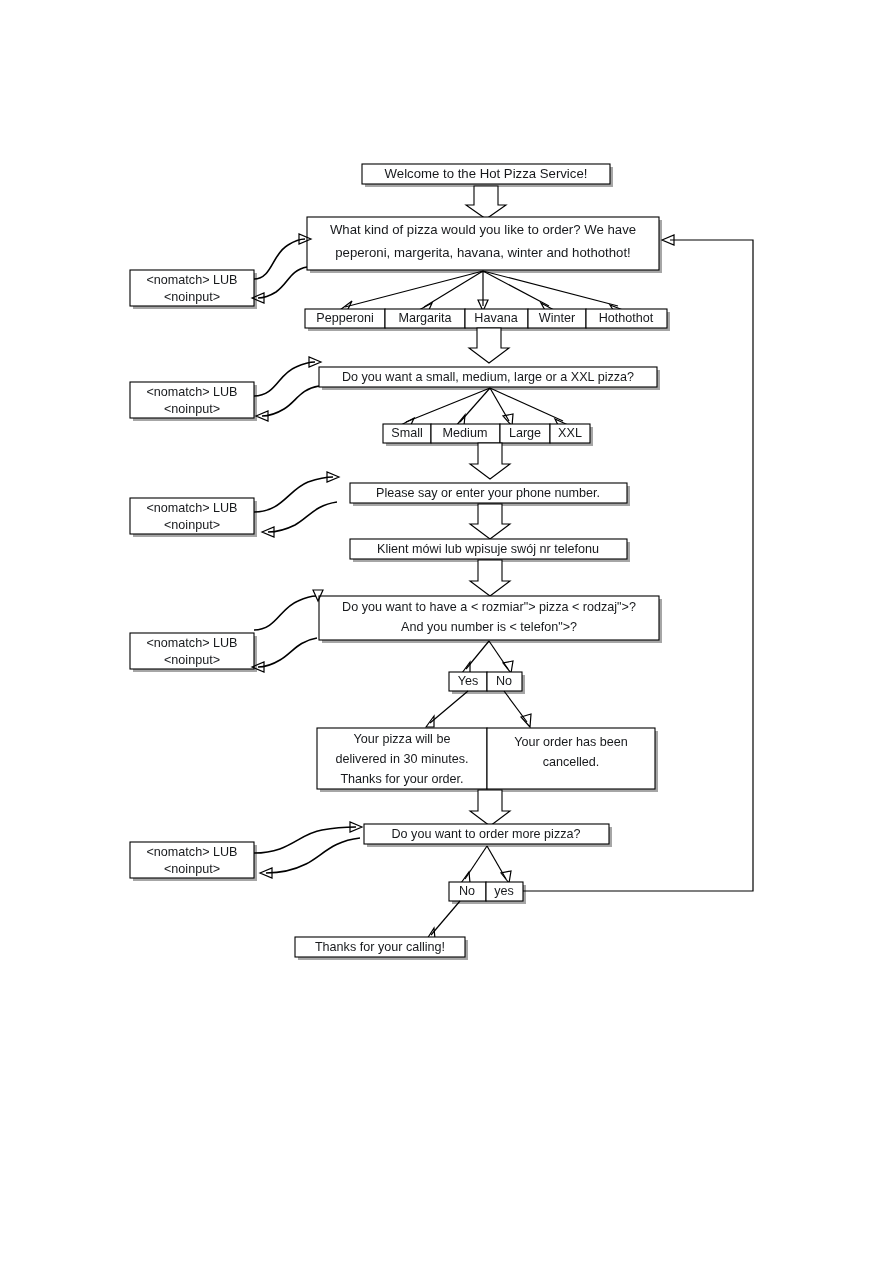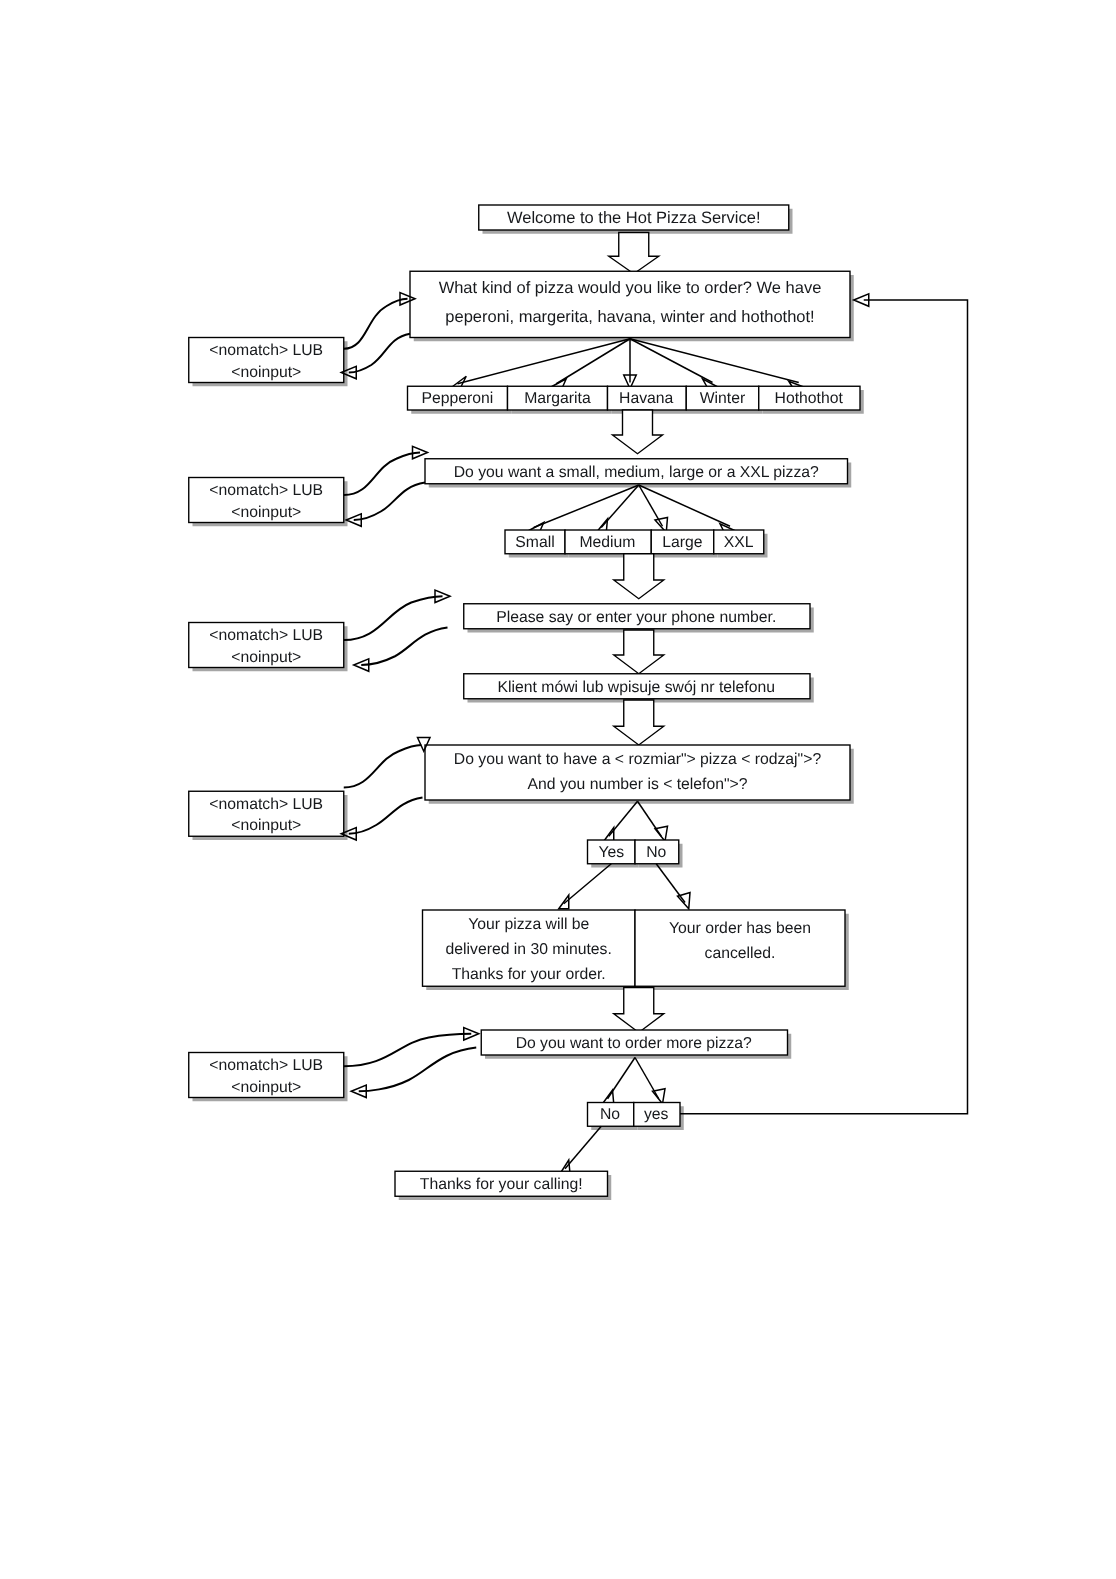--- a/index.html
+++ b/index.html
@@ -13,21 +13,20 @@
     position: relative;
     font-family: "Liberation Sans", sans-serif;
     overflow: hidden;
   }
   #diagram-root {
     position: absolute;
     left: 0;
     top: 0;
     width: 821px;
     height: 1263px;
-    padding-left: 21px;
   }
   svg.flow {
     display: block;
     width: 893px;
     height: 1263px;
   }
   .box-rect {
     fill: #ffffff;
     stroke: #000000;
     stroke-width: 1.1;

